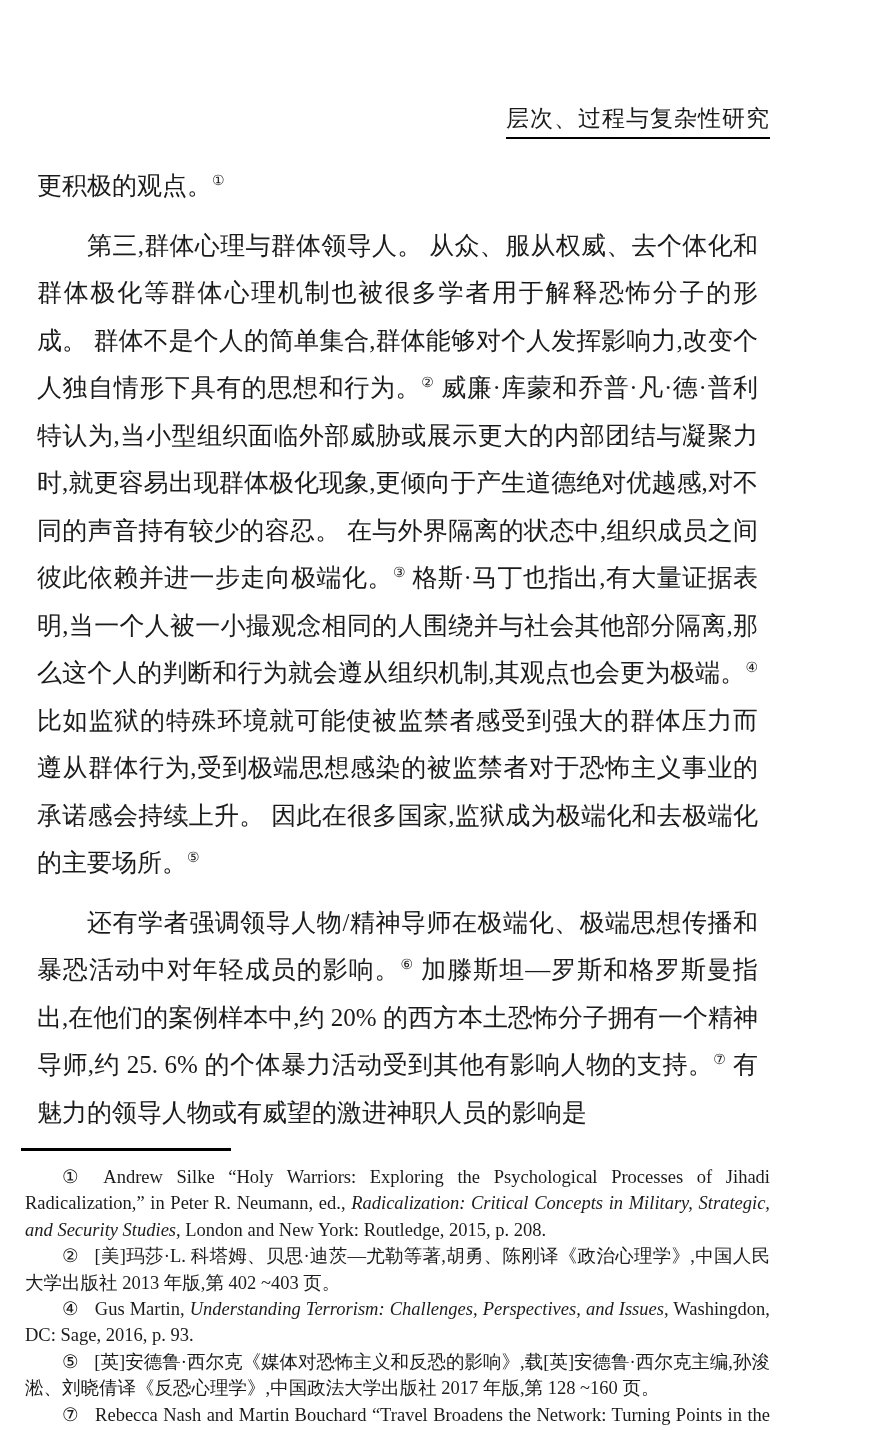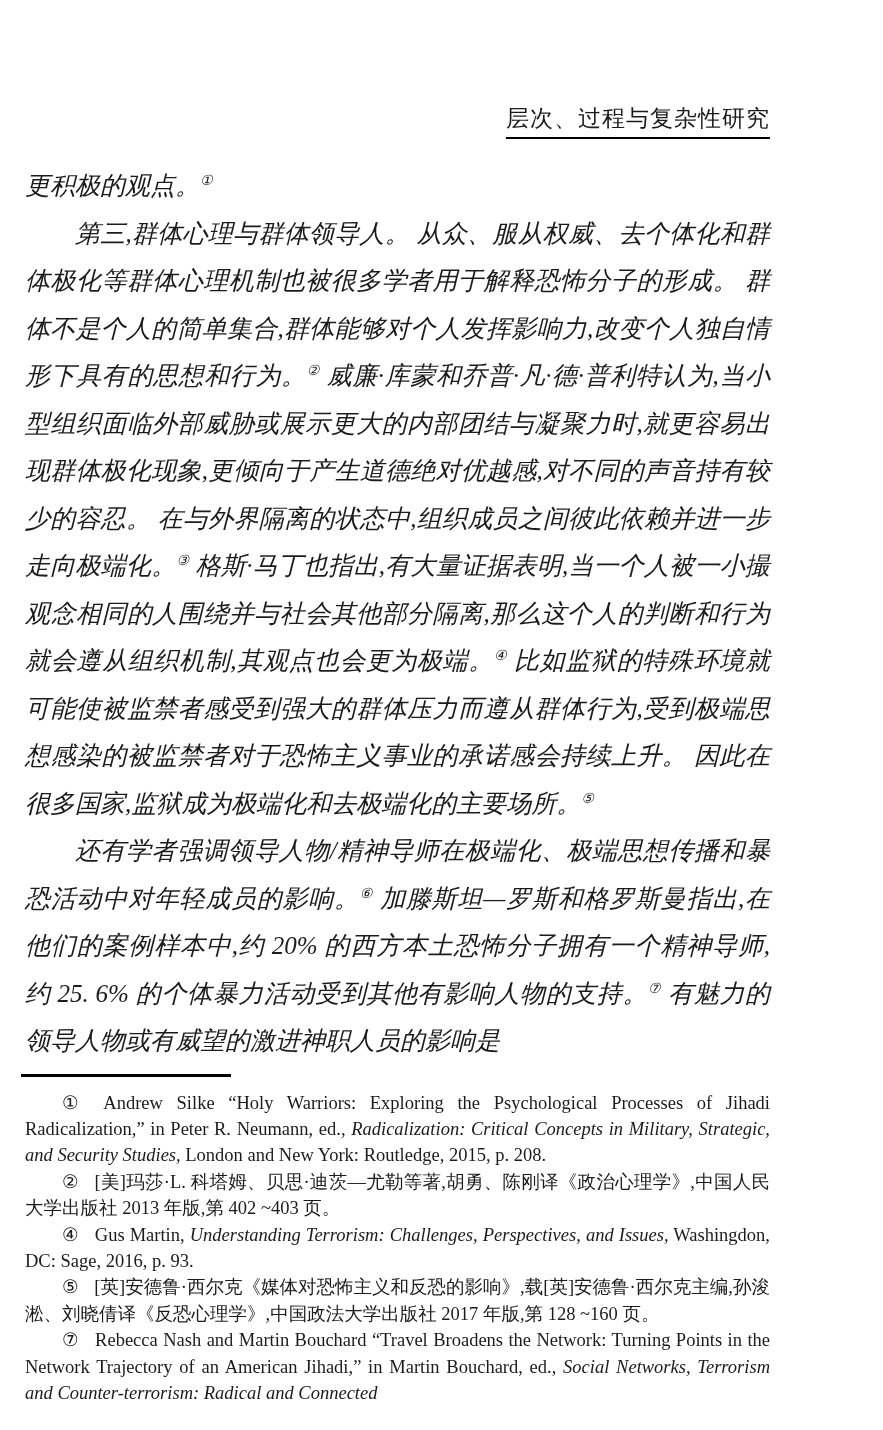--- a/index.html
+++ b/index.html
@@ -23,21 +23,21 @@
     letter-spacing: 1px;
     padding-bottom: 3px;
     border-bottom: 2px solid #000;
   }
   .body-text {
     margin-top: 23px;
     font-size: 25px;
     line-height: 47.5px;
     text-align: justify;
   }
-  .para { margin: 0; font-style: italic; }
+  .para { margin: 12px; }
   .para.indent { text-indent: 2em; }
   .body-text sup {
     font-size: 0.56em;
     vertical-align: super;
     line-height: 0;
   }
   .footnote-rule {
     width: 210px;
     border: none;
     border-top: 3px solid #000;

